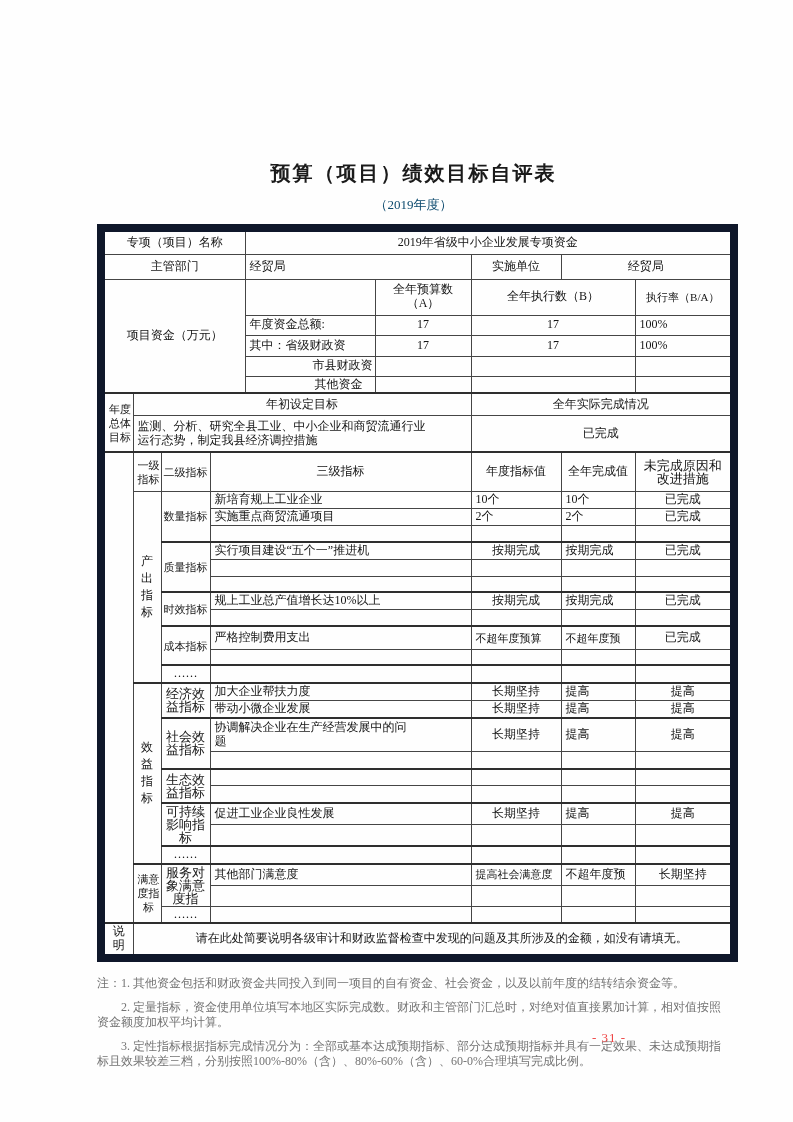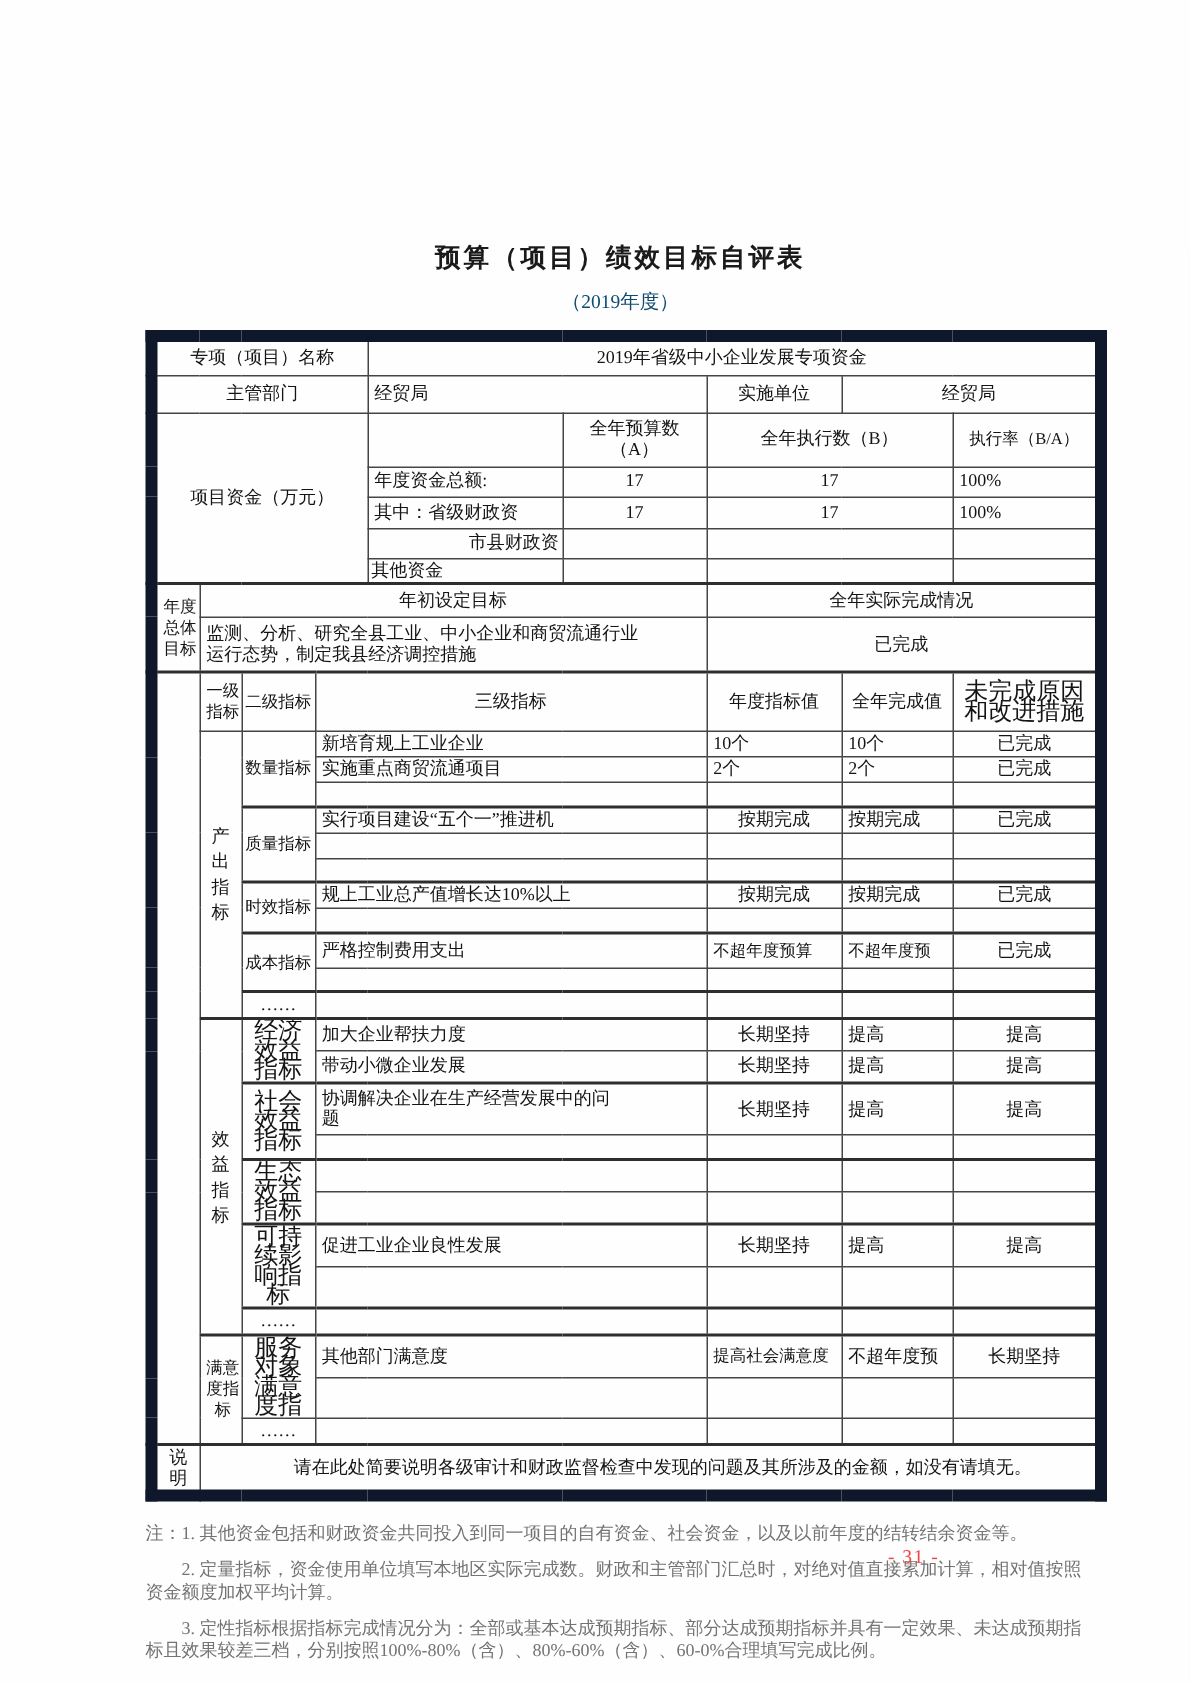--- a/index.html
+++ b/index.html
@@ -1,34 +1,34 @@
 <!DOCTYPE html>
 <html><head>
 <meta charset="utf-8">
 <style>
   html,body{margin:0;padding:0;}
   body{width:793px;height:1122px;background:#f2f2f0;font-family:"Liberation Serif","DejaVu Serif",serif;}
   .page{position:relative;width:793px;height:1122px;background:#fefefe;color:#141414;overflow:hidden;}
   .doc-title{padding-top:160px;width:633px;margin-left:97px;text-align:center;
     font-family:"Liberation Sans","DejaVu Sans",sans-serif;font-weight:bold;
-    font-size:17px;letter-spacing:2px;color:#1a1a1a;}
+    font-size:20px;letter-spacing:2px;color:#1a1a1a;}
   .doc-subtitle{width:633px;margin-left:97px;margin-top:9px;text-align:center;font-size:13px;color:#0c4a6e;}
   table.main{border-collapse:collapse;table-layout:fixed;width:633px;margin-left:97px;margin-top:10px;
     border:8px solid #0f172a;}
   td{border:1px solid #454545;font-size:12px;line-height:1.15;text-align:center;
      padding:1px 2px;color:#141414;overflow:hidden;vertical-align:middle;}
   tr.sep td{border-top-width:2px;border-top-color:#2e2e2e;}
   td.tl{text-align:left;padding-left:4px;}
   td.ar2{text-align:right;padding-right:2px;}
-  td.ar12{text-align:left;padding-right:12px;}
+  td.ar12{text-align:right;padding-right:12px;}
   td.indent{text-align:center;text-indent:20px;}
   .pl{white-space:pre-line;}
   .v1{width:13px;margin:0 auto;word-break:break-all;line-height:17px;}
   .v2{width:26px;margin:4px auto;word-break:break-all;line-height:14px;}
-  .wrap{word-break:break-all;line-height:13px;font-size:16px;}
+  .wrap{word-break:break-all;line-height:13px;font-size:13px;}
   td.f11{font-size:11px;}
   
   tr.h26{height:26px}tr.h25{height:25px}tr.h36{height:36px}tr.h20{height:20px}tr.h21{height:21px}
   tr.h15{height:15px}tr.h22{height:22px}tr.h37{height:37px}tr.h28{height:28px}tr.h17{height:17px}
   tr.h16{height:16px}tr.h23{height:23px}tr.h34{height:34px}tr.h13{height:13px}tr.h18{height:18px}
   .footnotes{width:636px;margin-left:97px;margin-top:14px;font-size:12px;color:#737373;}
   .footnotes p{margin:0 0 9px 0;line-height:15px;white-space:pre-line;}
   .footnotes p.ind{text-indent:24px;}
   .page-number{position:absolute;left:592px;top:1030px;font-size:13px;letter-spacing:1px;color:#ef4444;}
 </style>

